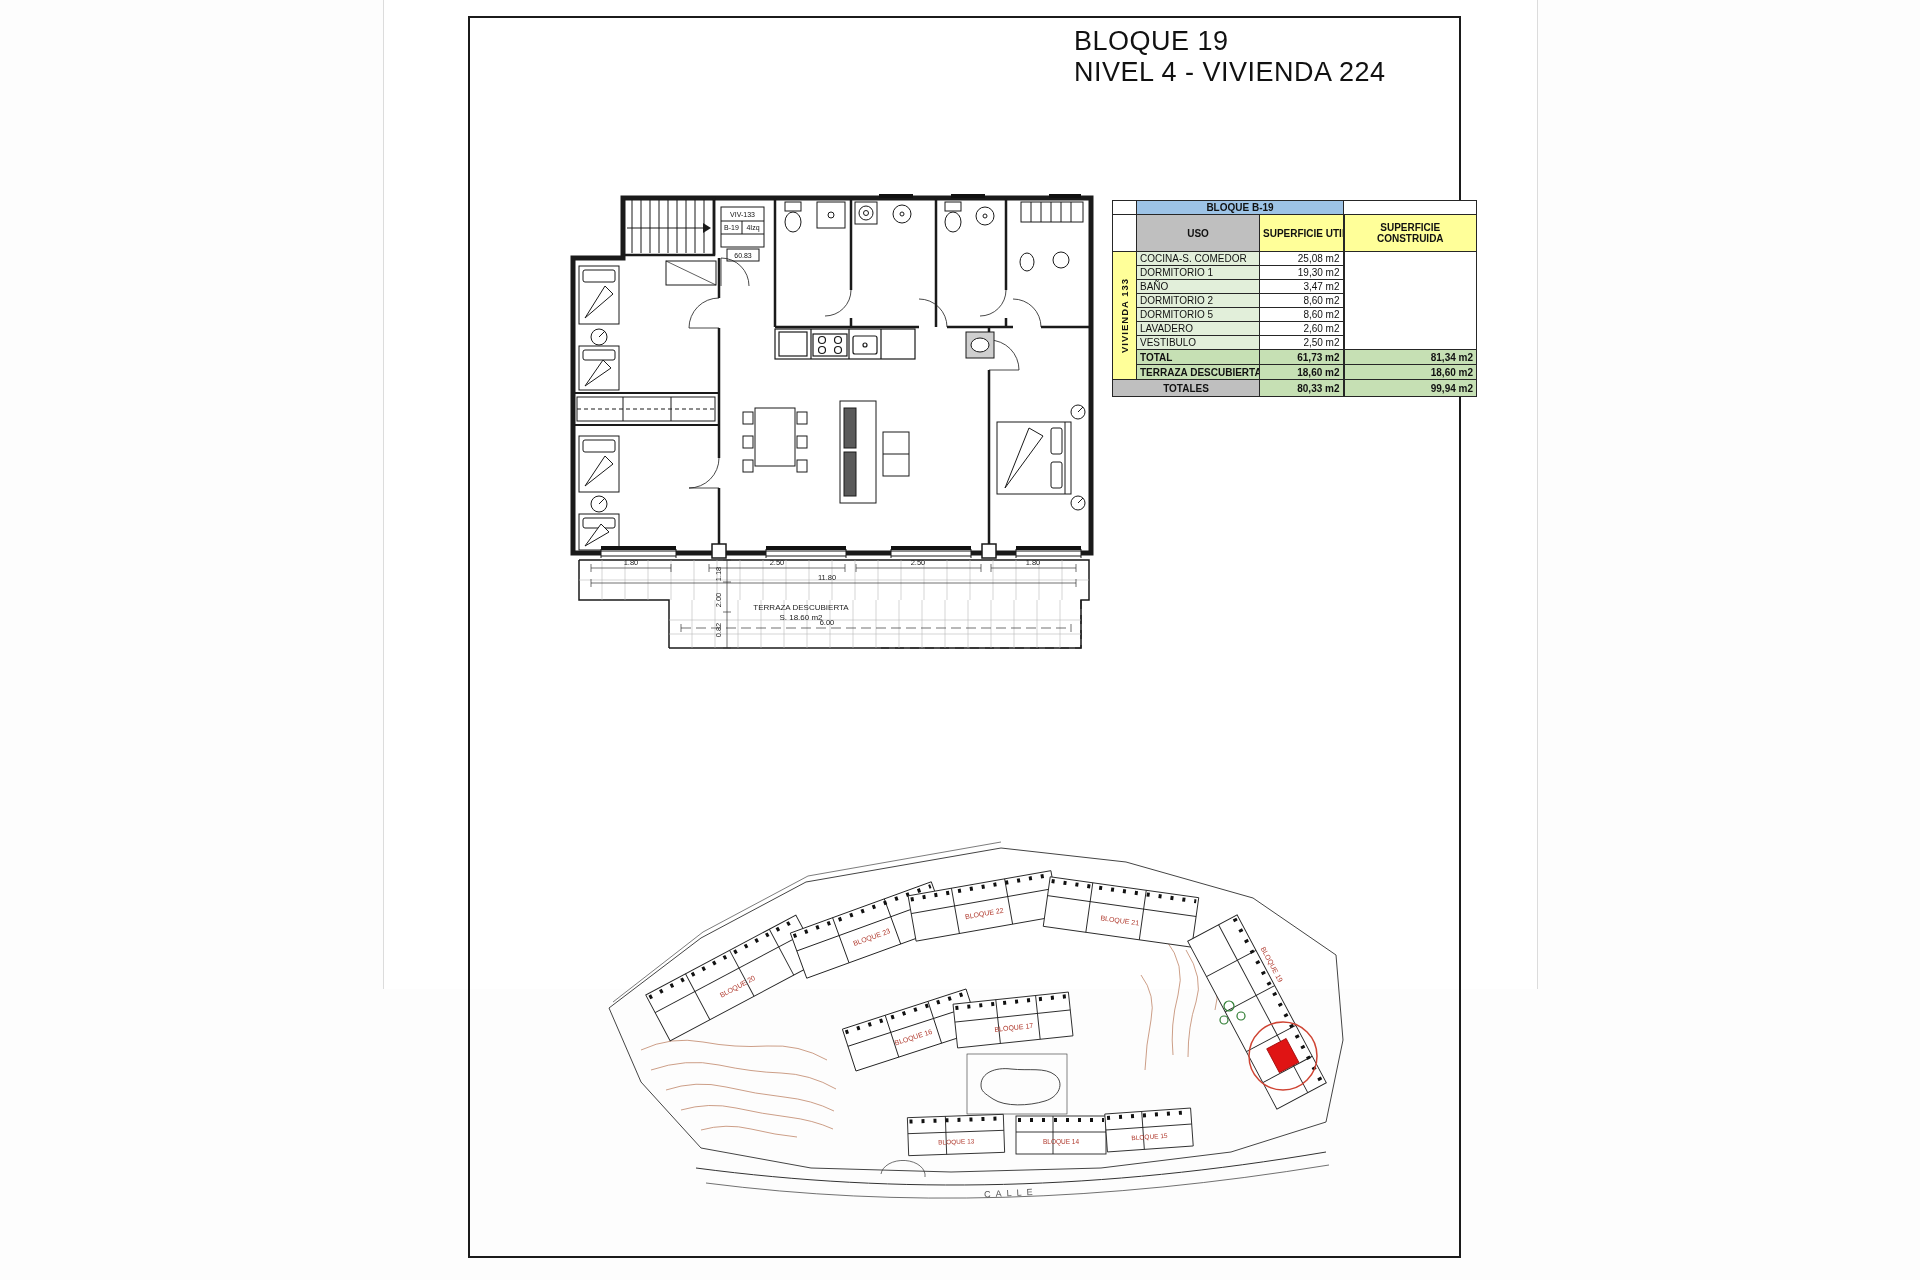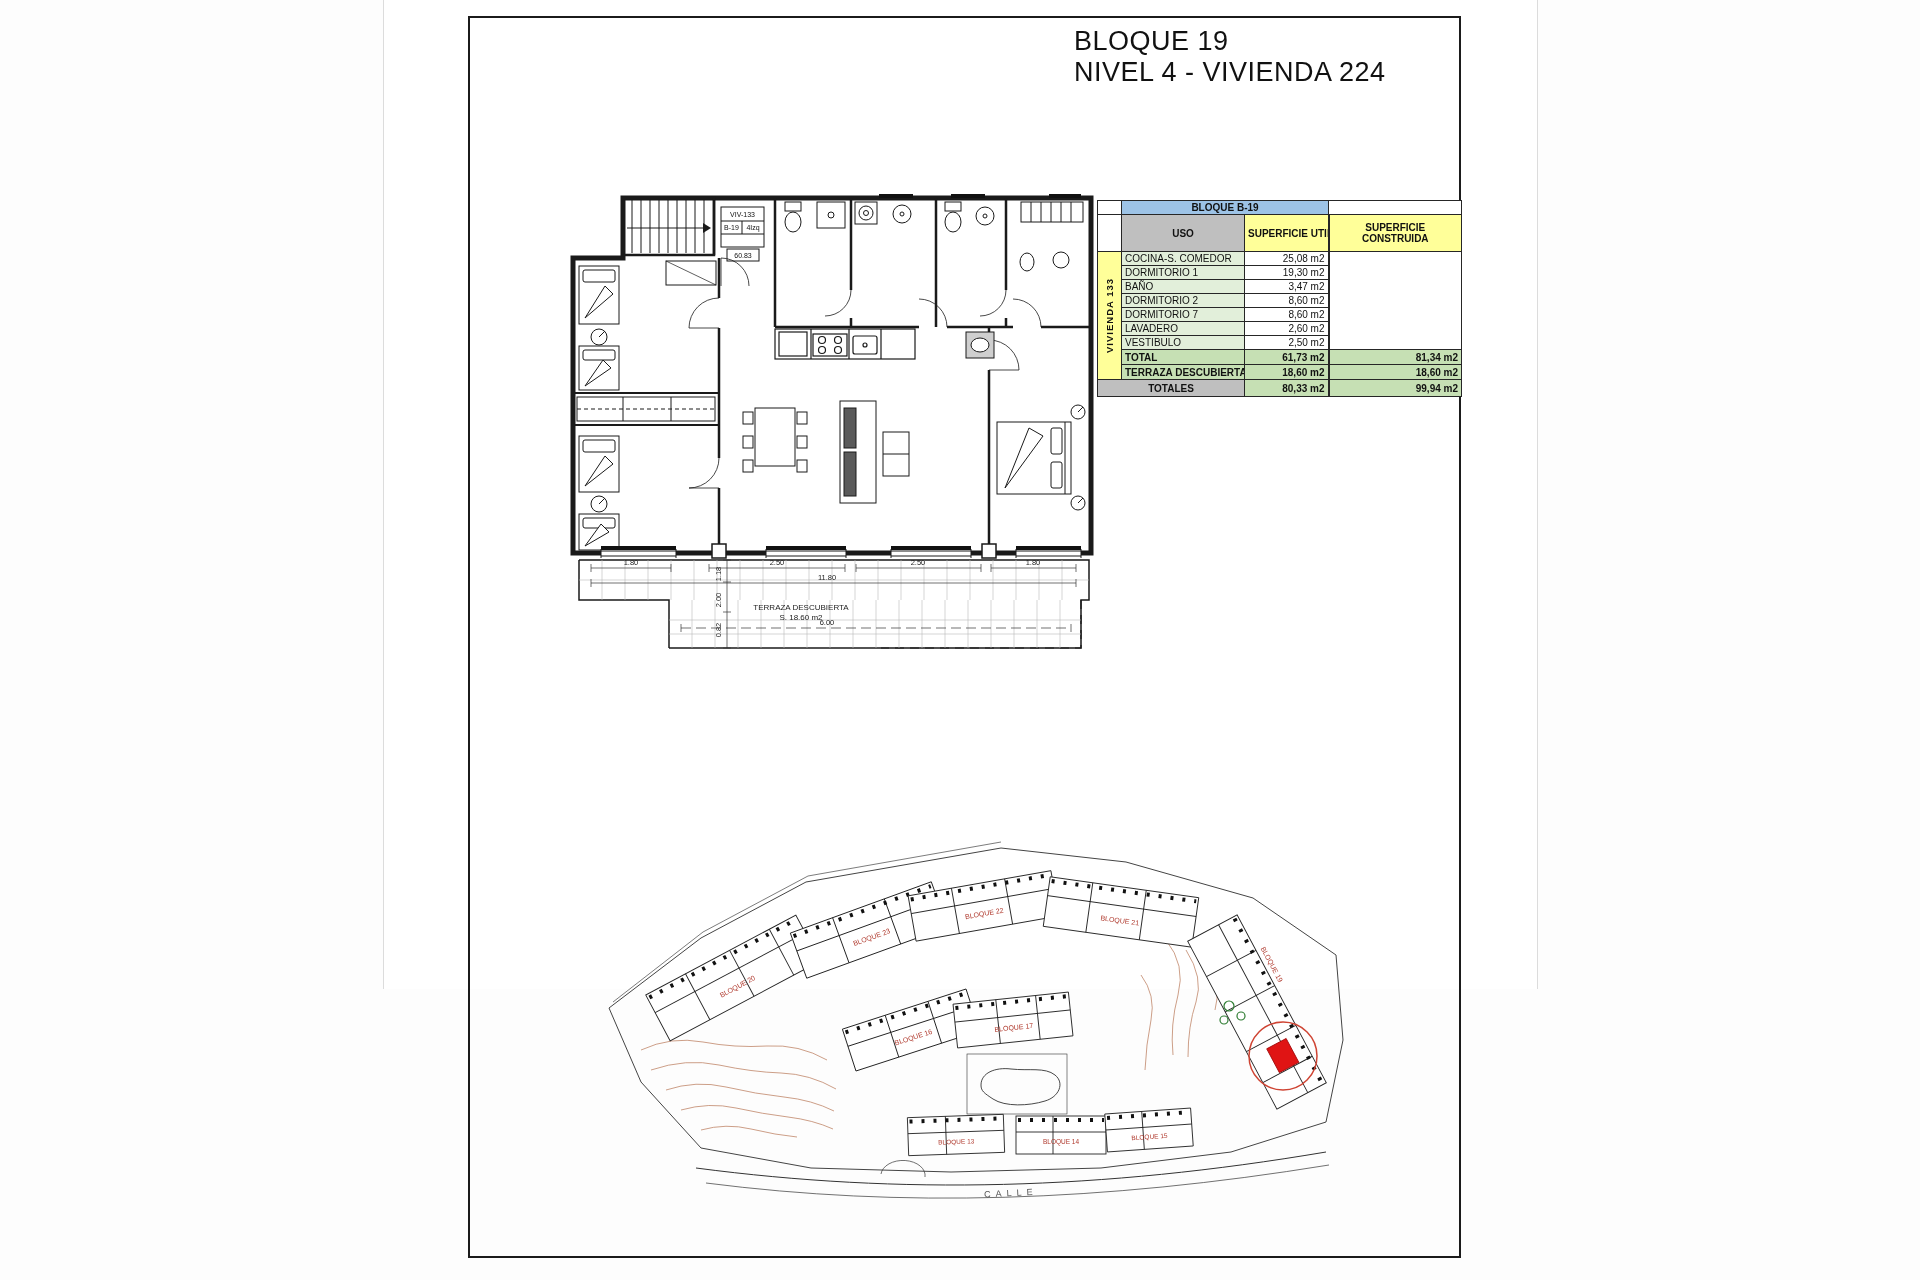--- a/index.html
+++ b/index.html
@@ -3,21 +3,21 @@
 <meta charset="utf-8">
 <style>
   html,body{margin:0;padding:0;background:#fdfdfd;width:1920px;height:1280px;overflow:hidden;
             font-family:"Liberation Sans",sans-serif;}
   #sheet{position:absolute;left:383px;top:0;width:1153px;height:989px;background:#ffffff;
          border-left:1px solid #dcdcdc;border-right:1px solid #dcdcdc;}
   #frame{position:absolute;left:84px;top:16px;width:989px;height:1238px;border:2px solid #1b1b1b;}
   #title{position:absolute;left:690px;top:26px;font-size:27px;line-height:1.14;color:#111;
          font-weight:400;letter-spacing:0.5px;white-space:nowrap;}
   
-  #areatable{position:absolute;left:713px;top:200px;width:364px;border-collapse:collapse;table-layout:fixed;padding-left:16px;}
+  #areatable{position:absolute;left:728px;top:200px;width:364px;border-collapse:collapse;table-layout:fixed;padding-left:16px;}
   #areatable td{border:1px solid #262626;font-size:10px;overflow:hidden;white-space:nowrap;padding:0 3px;color:#111;}
   td.hblue{background:#9dc3e6;text-align:center;font-weight:700;height:13px;}
   td.hgray{background:#bfbfbf;text-align:center;font-weight:700;height:36px;}
   td.hyellow{background:#ffff99;text-align:center;font-weight:700;}
   td.hyellow.small{font-size:9px;line-height:1.15;}
   td.lab{background:#e2efda;font-weight:400;height:13px;font-size:9.5px;}
   td.val{background:#fff;text-align:right;font-weight:400;margin-top:43px;}
   td.glab{background:#c6e0b4;font-weight:700;height:14px;font-size:9.5px;margin-left:32px;}
   td.gval{background:#c6e0b4;text-align:right;font-weight:700;}
   td.totlab{background:#bfbfbf;text-align:center;font-weight:700;height:16px;}
@@ -290,21 +290,21 @@
         </tr>
     <tr>
           <td class="lab">BAÑO</td>
           <td class="val">3,47 m2</td>
         </tr>
     <tr>
           <td class="lab">DORMITORIO 2</td>
           <td class="val">8,60 m2</td>
         </tr>
     <tr>
-          <td class="lab">DORMITORIO 7</td>
+          <td class="lab">DORMITORIO 5</td>
           <td class="val">8,60 m2</td>
         </tr>
     <tr>
           <td class="lab">LAVADERO</td>
           <td class="val">2,60 m2</td>
         </tr>
     <tr>
           <td class="lab">VESTIBULO</td>
           <td class="val">2,50 m2</td>
         </tr>

